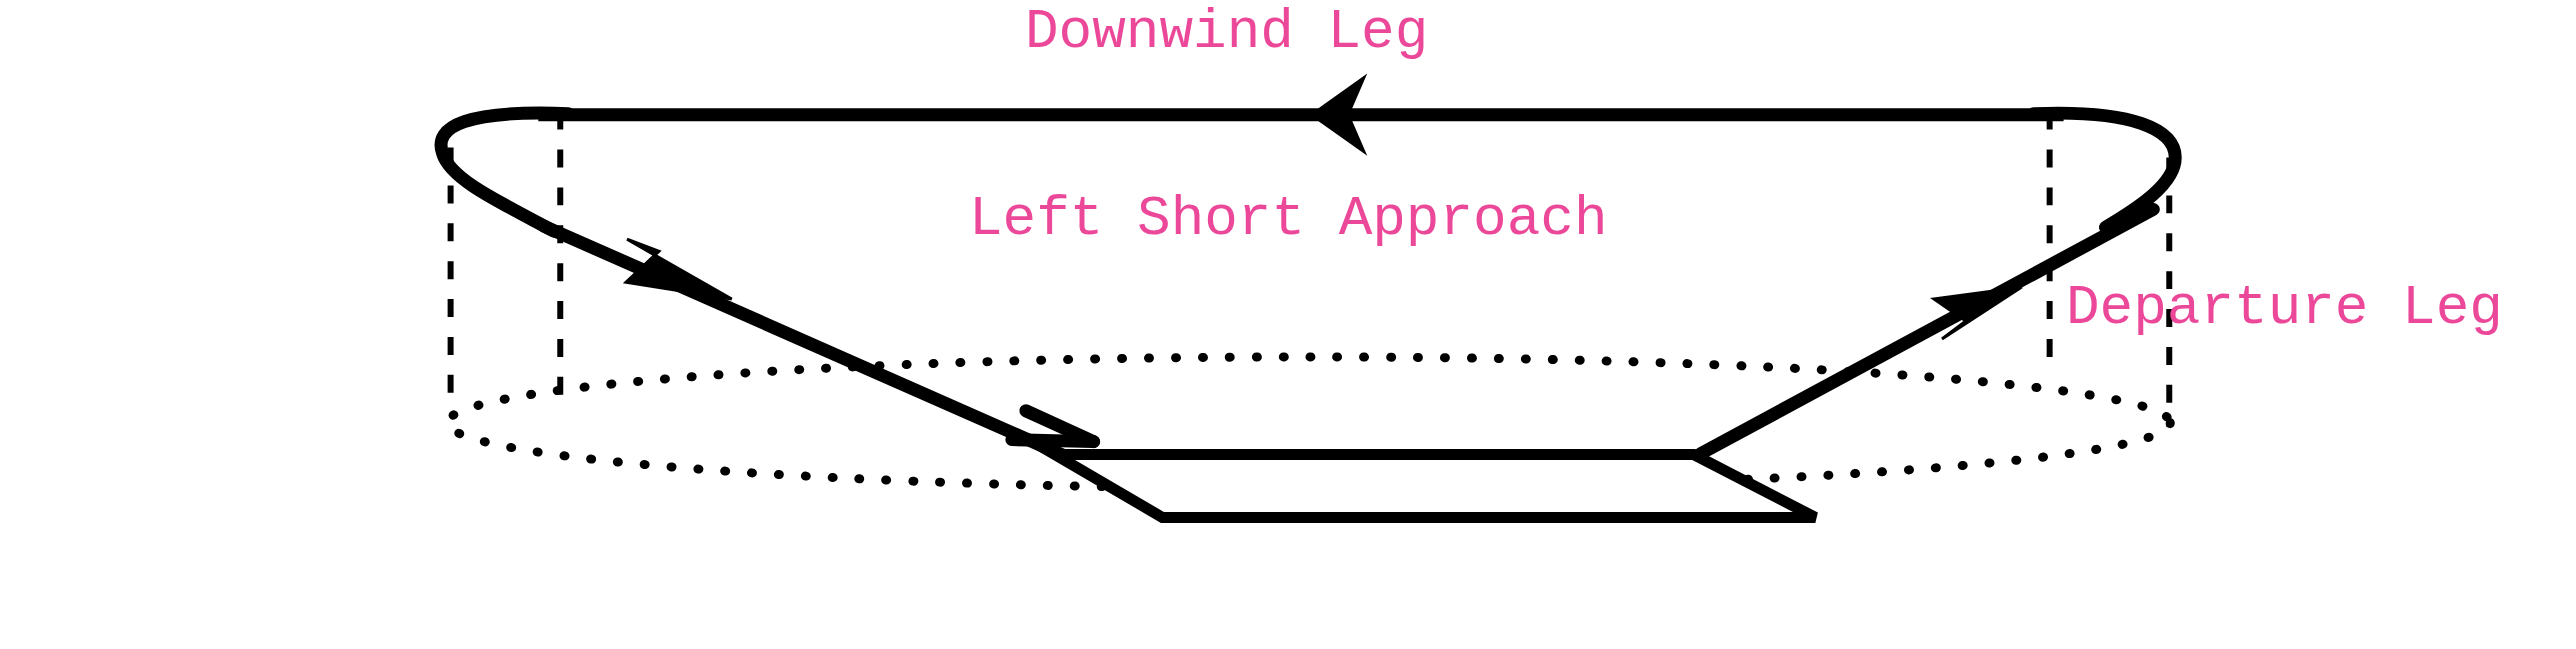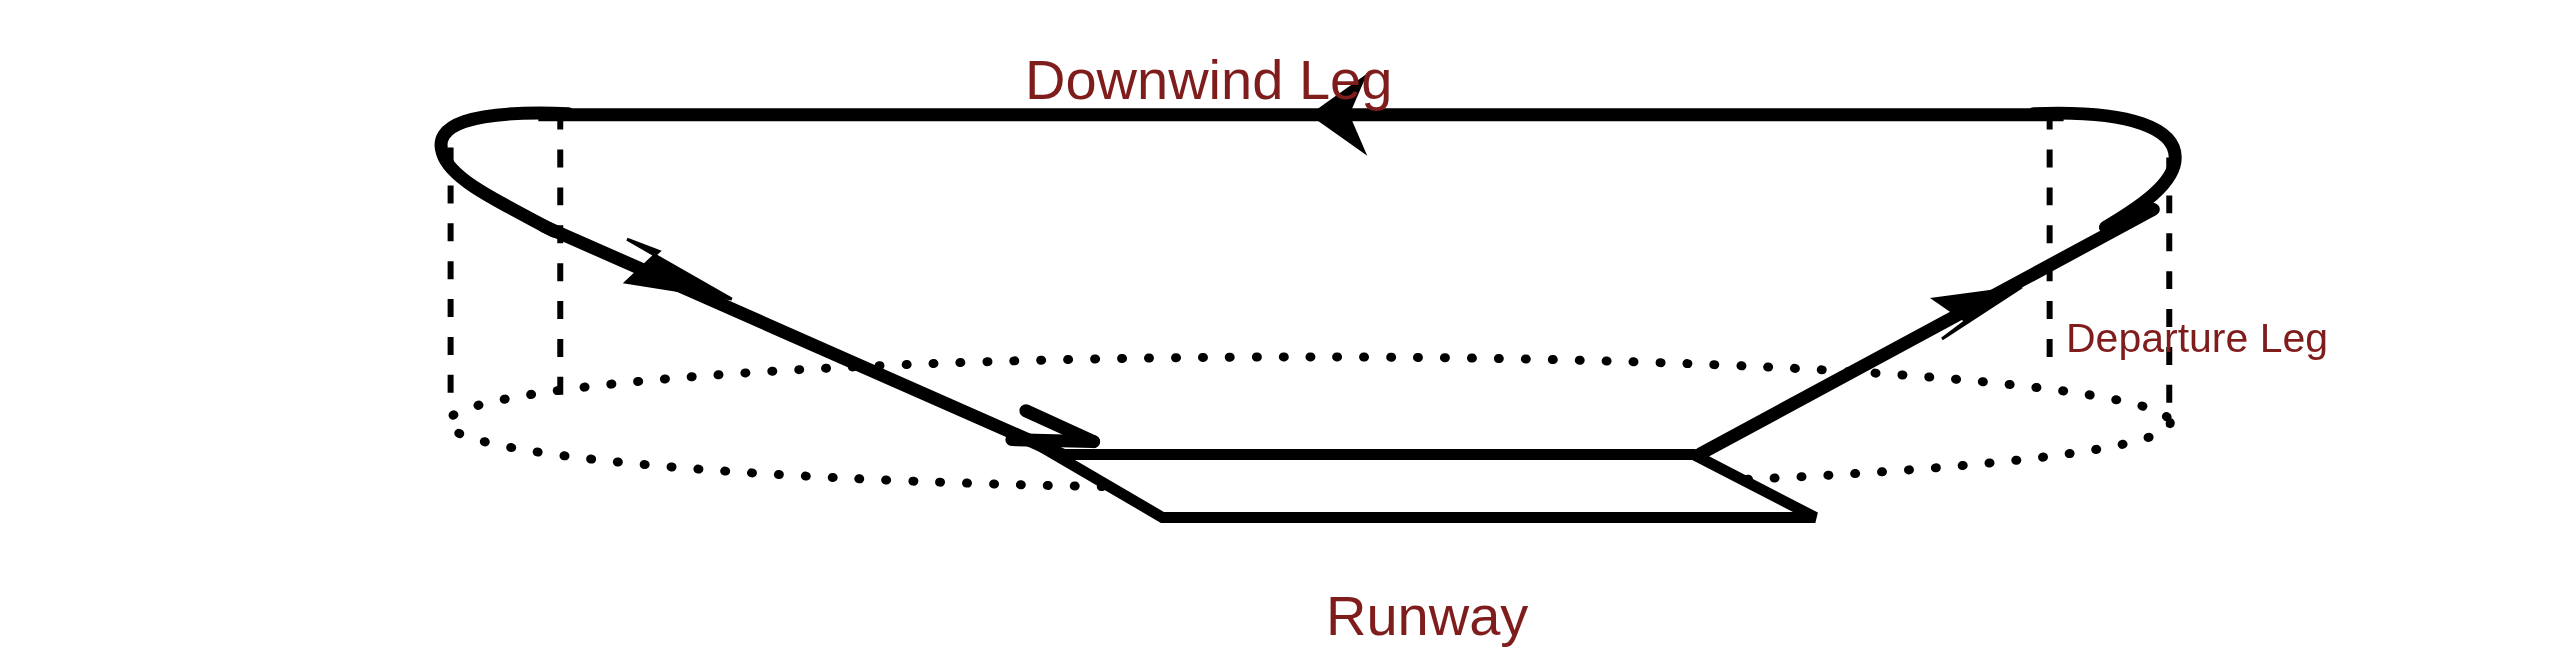--- a/index.html
+++ b/index.html
@@ -21,46 +21,45 @@
   #pattern-svg {
     position: absolute;
     left: 0;
     top: 0;
     width: 2576px;
     height: 650px;
     display: block;
   }
   .dgm-label {
     position: absolute;
-    font-family: Liberation Sans, sans-serif;
-    color: #7f1d1d;
+    font-family: Liberation Mono, monospace;
+    color: #ec4899;
     white-space: nowrap;
     line-height: 1.0;
     font-weight: 400;
-    margin-top: 48px;
   }
   #label-downwind {
     left: 1025px;
     top: 4px;
     font-size: 56px;
   }
   #label-left-short-approach {
     left: 969px;
     top: 191px;
     font-size: 56px;
   }
   #label-final-approach {
     left: 14px;
     top: 265px;
     font-size: 56px;
   }
   #label-departure-leg {
     left: 2066px;
-    top: 270px;
-    font-size: 41px;
+    top: 280px;
+    font-size: 56px;
     text-align: center;
   }
   #label-runway {
     left: 1326px;
     top: 540px;
     font-size: 56px;
   }
 </style>
 </head>
 <body>
@@ -118,20 +117,20 @@
 
     <g stroke="#000000" stroke-width="13" stroke-linecap="round" fill="none">
       <line x1="1029" y1="412" x2="1097" y2="443"></line>
       <line x1="1097" y1="443" x2="1015" y2="441"></line>
     </g>
 
   </svg>
 
   <div class="dgm-label" id="label-downwind">Downwind Leg</div>
 
+  <div class="dgm-label" id="label-left-short-approach">Left Short Approach</div>
 
 
   <div class="dgm-label" id="label-departure-leg">Departure Leg</div>
 
-  <div class="dgm-label" id="label-runway">Runway</div>
 
 </div>
 
 
 </body></html>

